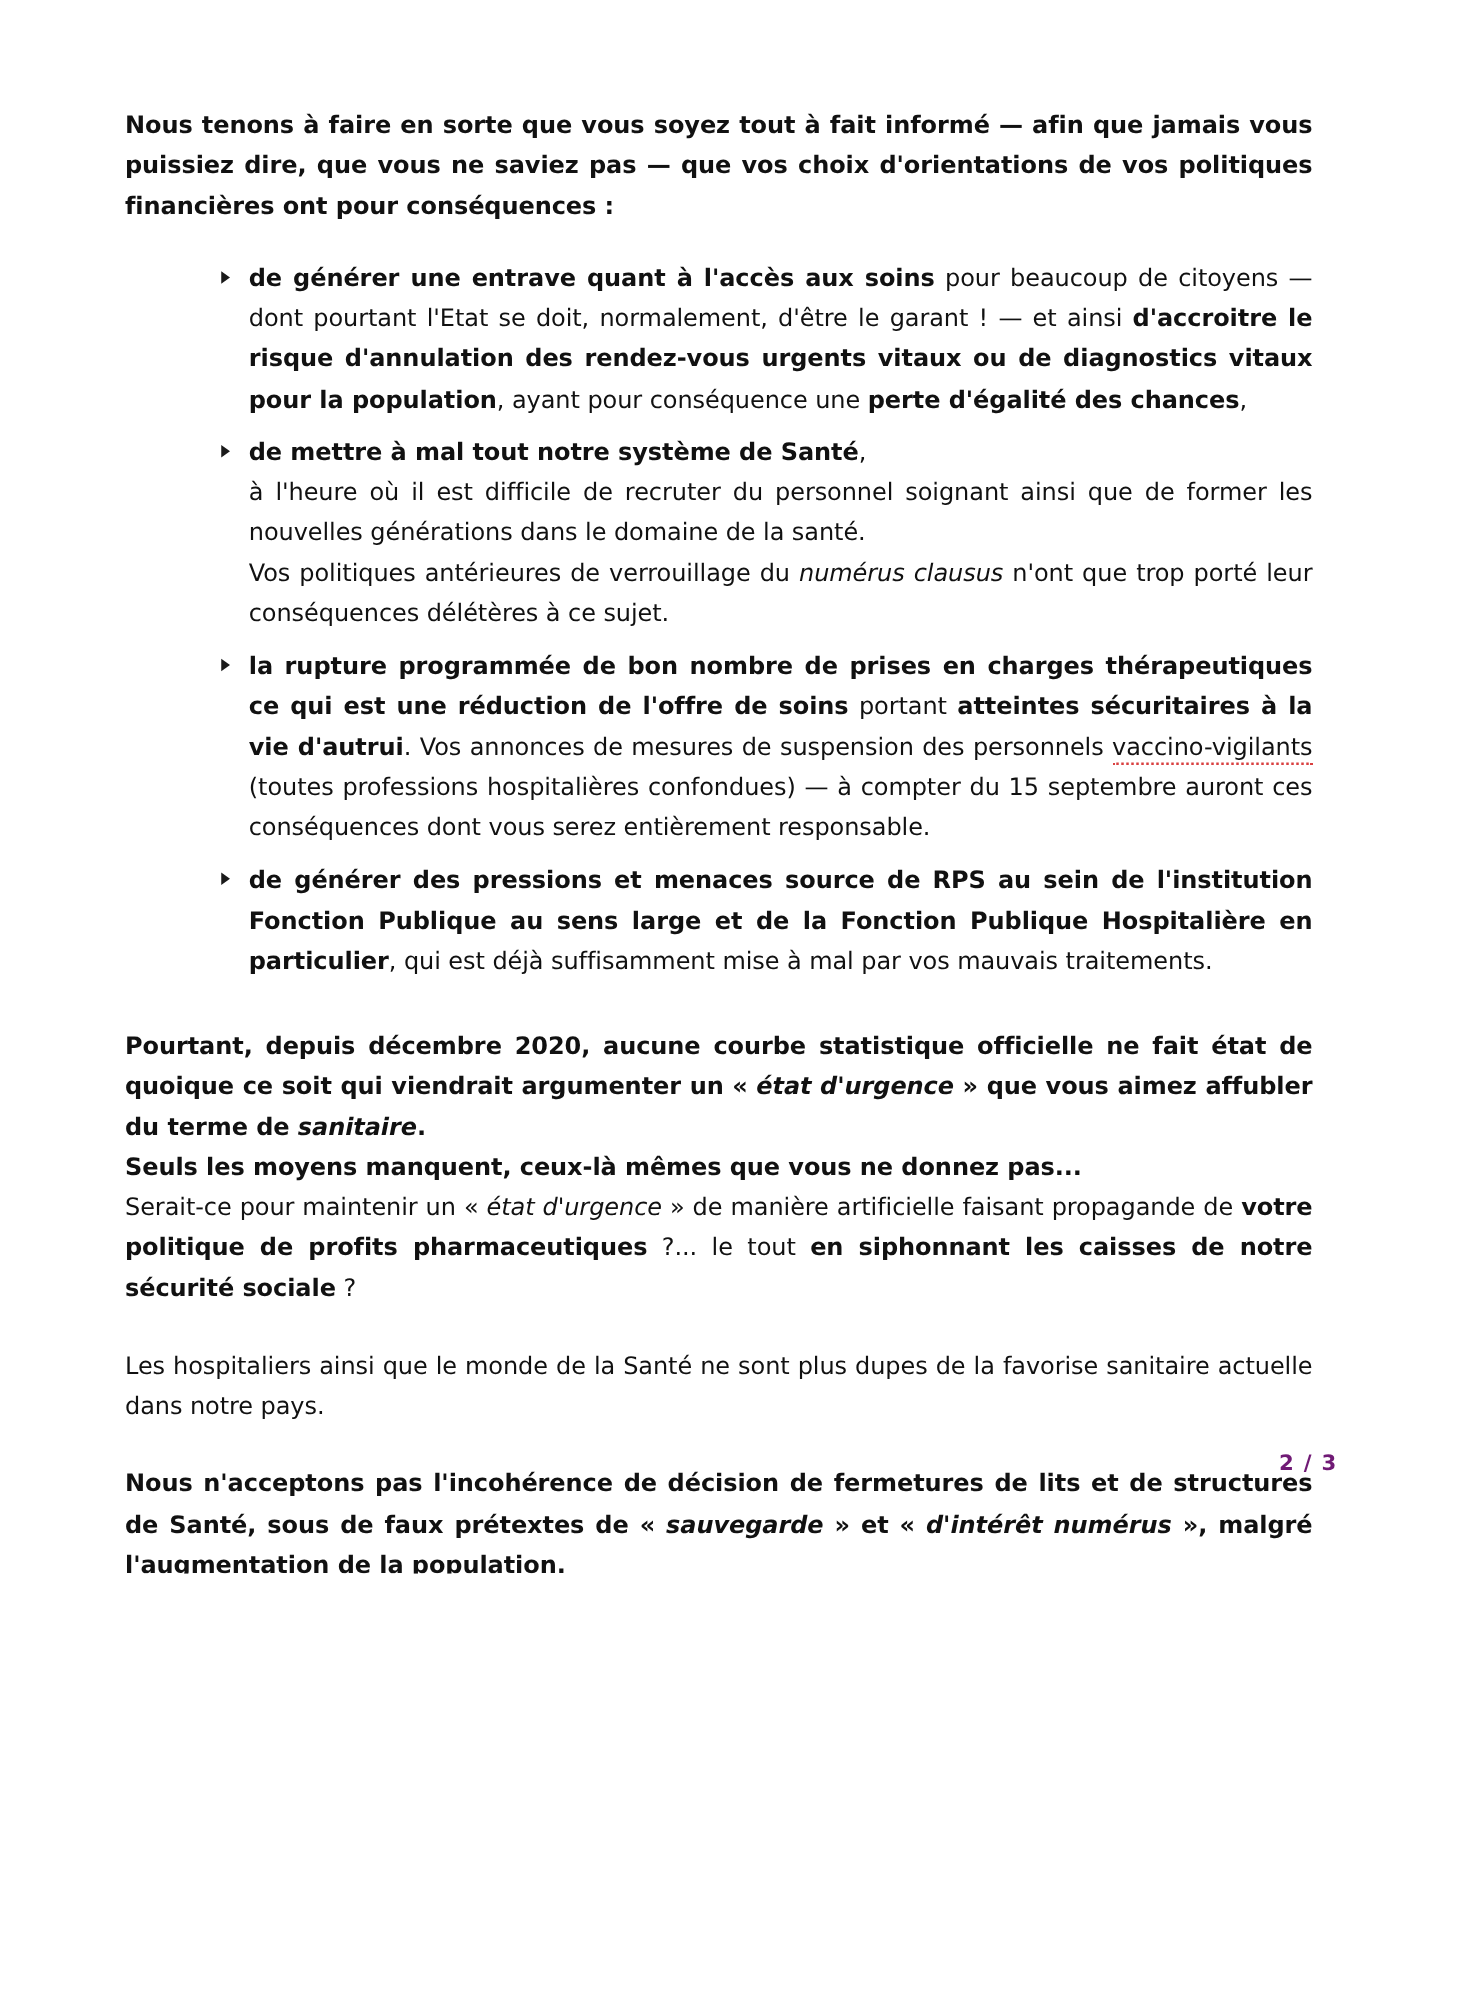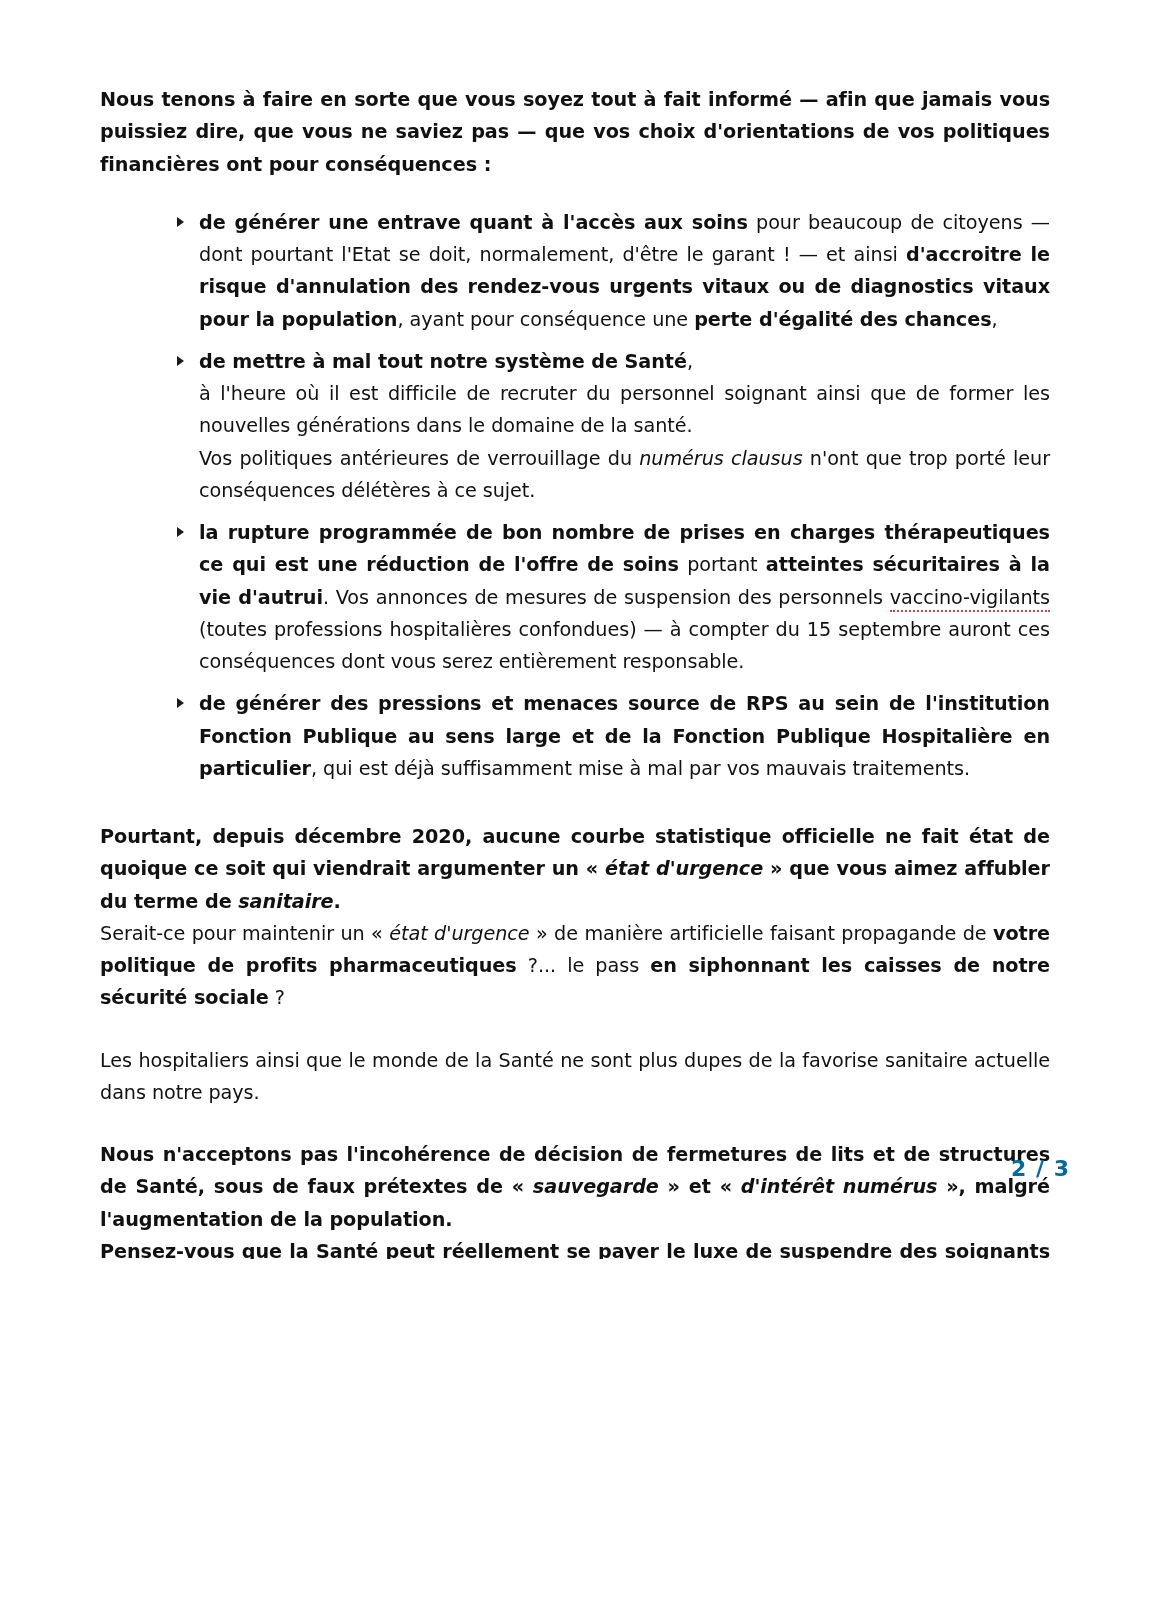--- a/index.html
+++ b/index.html
@@ -75,22 +75,22 @@
   sup {
     font-size: 0.62em;
     vertical-align: super;
     line-height: 0;
   }
 
   .footer {
     position: absolute;
     right: 100px;
     bottom: 78px;
-    font-size: 22px;
-    color: #0369a1;
+    font-size: 17px;
+    color: #701a75;
     letter-spacing: 1px;
     font-weight: bold;
   }
 </style>
 </head>
 <body>
 
 <div class="page">
   <div class="doc-body">
 
@@ -100,21 +100,22 @@
         <li><span class="bullet-marker"></span><strong>de générer une entrave quant à l'accès aux soins</strong><span> pour beaucoup de citoyens — dont pourtant l'Etat se doit, normalement, d'être le garant ! — et ainsi </span><strong>d'accroitre le risque d'annulation des rendez-vous urgents vitaux ou de diagnostics vitaux pour la population</strong><span>, ayant pour conséquence une </span><strong>perte d'égalité des chances</strong><span>,</span></li>
         <li><span class="bullet-marker"></span><strong>de mettre à mal tout notre système de Santé</strong><span>,</span><br><span>à l'heure où il est difficile de recruter du personnel soignant ainsi que de former les nouvelles générations dans le domaine de la santé.</span><br><span>Vos politiques antérieures de verrouillage du </span><em>numérus clausus</em><span> n'ont que trop porté leur conséquences délétères à ce sujet.</span></li>
         <li><span class="bullet-marker"></span><strong>la rupture programmée de bon nombre de prises en charges thérapeutiques ce qui est une réduction de l'offre de soins</strong><span> portant </span><strong>atteintes sécuritaires à la vie d'autrui</strong><span>. Vos annonces de mesures de suspension des personnels </span><span class="spellcheck">vaccino-vigilants</span><span> (toutes professions hospitalières confondues) — à compter du 15 septembre auront ces conséquences dont vous serez entièrement responsable.</span></li>
         <li><span class="bullet-marker"></span><strong>de générer des pressions et menaces source de RPS au sein de l'institution Fonction Publique au sens large et de la Fonction Publique Hospitalière en particulier</strong><span>, qui est déjà suffisamment mise à mal par vos mauvais traitements.</span></li>
       </ul>
 
     <div class="gap-lg"></div>
 
     <div id="paragraphs-container">
         <p class="para"><strong>Pourtant, depuis décembre 2020, aucune courbe statistique officielle ne fait état de quoique ce soit qui viendrait argumenter un « </strong><strong><em>état d'urgence</em></strong><strong> » que vous aimez affubler du terme de </strong><strong><em>sanitaire</em></strong><strong>.</strong></p>
-        <p class="para"><span>Serait-ce pour maintenir un « </span><em>état d'urgence</em><span> » de manière artificielle faisant propagande de </span><strong>votre politique de profits pharmaceutiques</strong><span> ?... le pass </span><strong>en siphonnant les caisses de notre sécurité sociale</strong><span> ?</span></p>
+        <p class="para"><strong>Seuls les moyens manquent, ceux-là mêmes que vous ne donnez pas...</strong></p>
+        <p class="para"><span>Serait-ce pour maintenir un « </span><em>état d'urgence</em><span> » de manière artificielle faisant propagande de </span><strong>votre politique de profits pharmaceutiques</strong><span> ?... le tout </span><strong>en siphonnant les caisses de notre sécurité sociale</strong><span> ?</span></p>
         <div class="gap-md"></div>
         <p class="para"><span>Les hospitaliers ainsi que le monde de la Santé ne sont plus dupes de la favorise sanitaire actuelle dans notre pays.</span></p>
         <div class="gap-md"></div>
         <p class="para"><strong>Nous n'acceptons pas l'incohérence de décision de fermetures de lits et de structures de Santé, sous de faux prétextes de « </strong><strong><em>sauvegarde</em></strong><strong> » et « </strong><strong><em>d'intérêt numérus</em></strong><strong> », malgré l'augmentation de la population.</strong></p>
         <p class="para"><strong>Pensez-vous que la Santé peut réellement se payer le luxe de suspendre des soignants alors que nous sommes déjà en grandes difficultés de recrutement ?</strong></p>
       </div>
 
   </div>
 
   <div class="footer">2 / 3</div>

